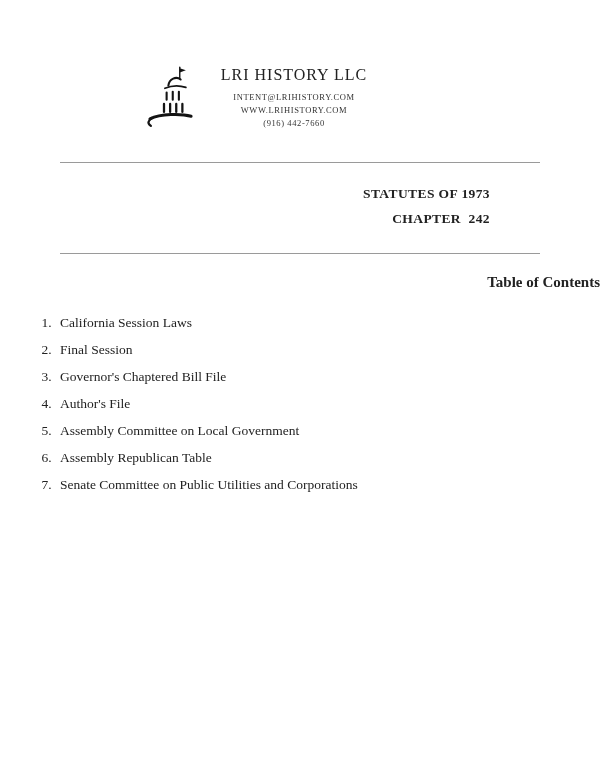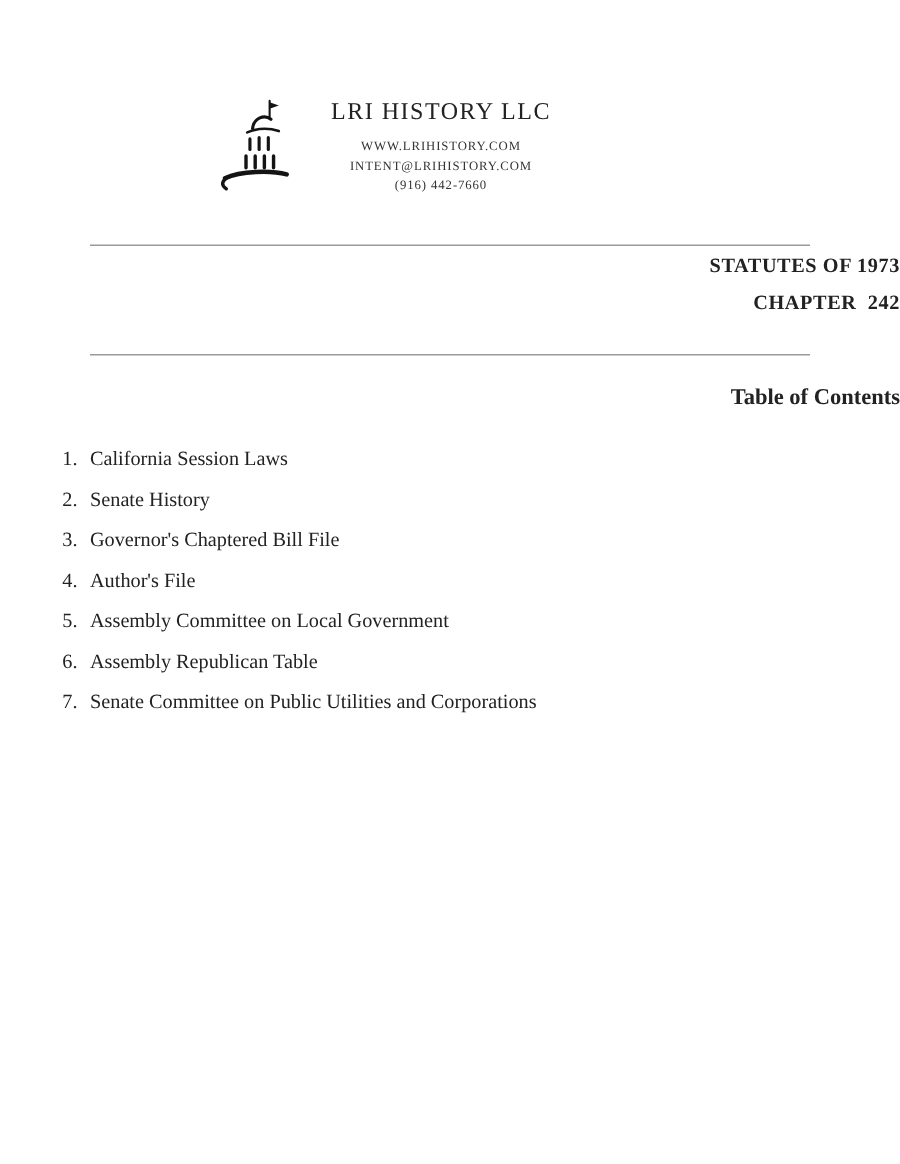--- a/index.html
+++ b/index.html
@@ -45,20 +45,22 @@
   .rule {
     border: none;
     border-top: 1px solid #9a9a9a;
     margin: 0 60px;
   }
   .rule-1 { margin-top: 28px; }
   .rule-2 { margin-top: 22px; }
 
   
   .reference {
+    margin-top: 18px;
+    padding-right: 110px;
     text-align: right;
   }
   .ref-line {
     font-weight: bold;
     font-size: 13.5px;
     line-height: 25px;
     letter-spacing: 0.4px;
     color: #222222;
     white-space: pre;
   }
@@ -106,40 +108,40 @@
         <path d="M31 45 v9" stroke="#141414" stroke-width="2.6" stroke-linecap="round"></path>
         <path d="M38 45 v9" stroke="#141414" stroke-width="2.6" stroke-linecap="round"></path>
         <path d="M45 45 v9" stroke="#141414" stroke-width="2.6" stroke-linecap="round"></path>
 
         <path d="M8 62 C20 56 44 56 55 59" stroke="#141414" stroke-width="3.4" stroke-linecap="round"></path>
         <path d="M10 61 q-7 5 -1 9" stroke="#141414" stroke-width="2.6" stroke-linecap="round"></path>
       </svg>
     </div>
     <div class="header-text">
       <div class="company-name">LRI HISTORY LLC</div>
+      <div class="contact-line">INTENT@LRIHISTORY.COM</div>
       <div class="contact-line">WWW.LRIHISTORY.COM</div>
-      <div class="contact-line">INTENT@LRIHISTORY.COM</div>
       <div class="contact-line">(916) 442-7660</div>
     </div>
   </div>
 
   <hr class="rule rule-1">
 
   <div class="reference">
     <div class="ref-line">STATUTES OF 1973</div>
     <div class="ref-line">CHAPTER  242</div>
   </div>
 
   <hr class="rule rule-2">
 
   <h2 class="toc-title">Table of Contents</h2>
 
   <ol class="toc-list">
     <li>California Session Laws</li>
-    <li>Senate History</li>
+    <li>Final Session</li>
     <li>Governor's Chaptered Bill File</li>
     <li>Author's File</li>
     <li>Assembly Committee on Local Government</li>
     <li>Assembly Republican Table</li>
     <li>Senate Committee on Public Utilities and Corporations</li>
   </ol>
 
 </div>
 
 </body></html>

